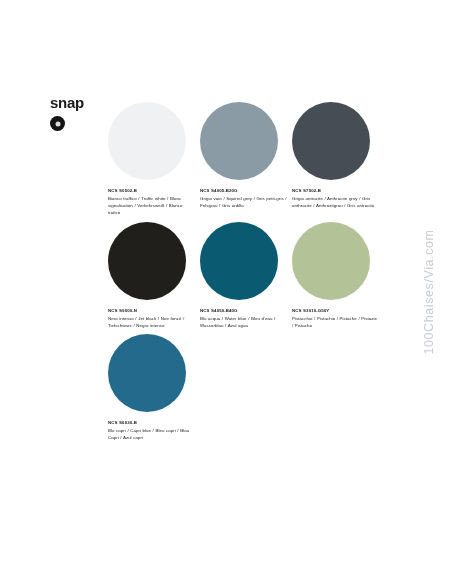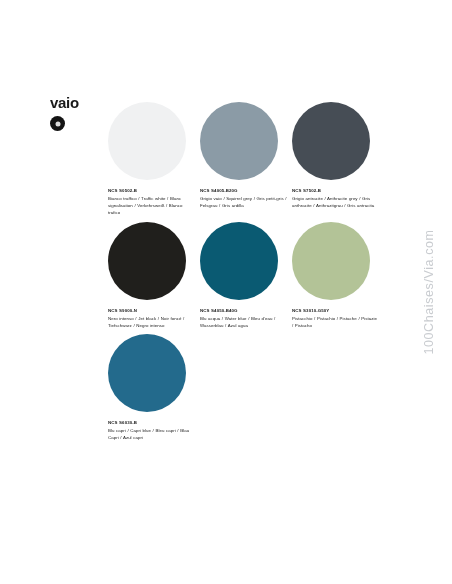--- a/index.html
+++ b/index.html
@@ -129,21 +129,21 @@
     color: #c9ccd0;
     font-family: "Liberation Sans", sans-serif;
   }
 </style>
 </head>
 <body>
 
 <div class="page">
 
   <div class="brand">
-    <div class="brand-word">vaio</div>
+    <div class="brand-word">snap</div>
     <div class="brand-badge"></div>
   </div>
 
   <div class="grid">
 
     <div class="grid-row">
       <div class="cell">
         <div class="dot-wrap">
           <span class="dot" style="background: rgb(240, 241, 242);"></span>
         </div>

